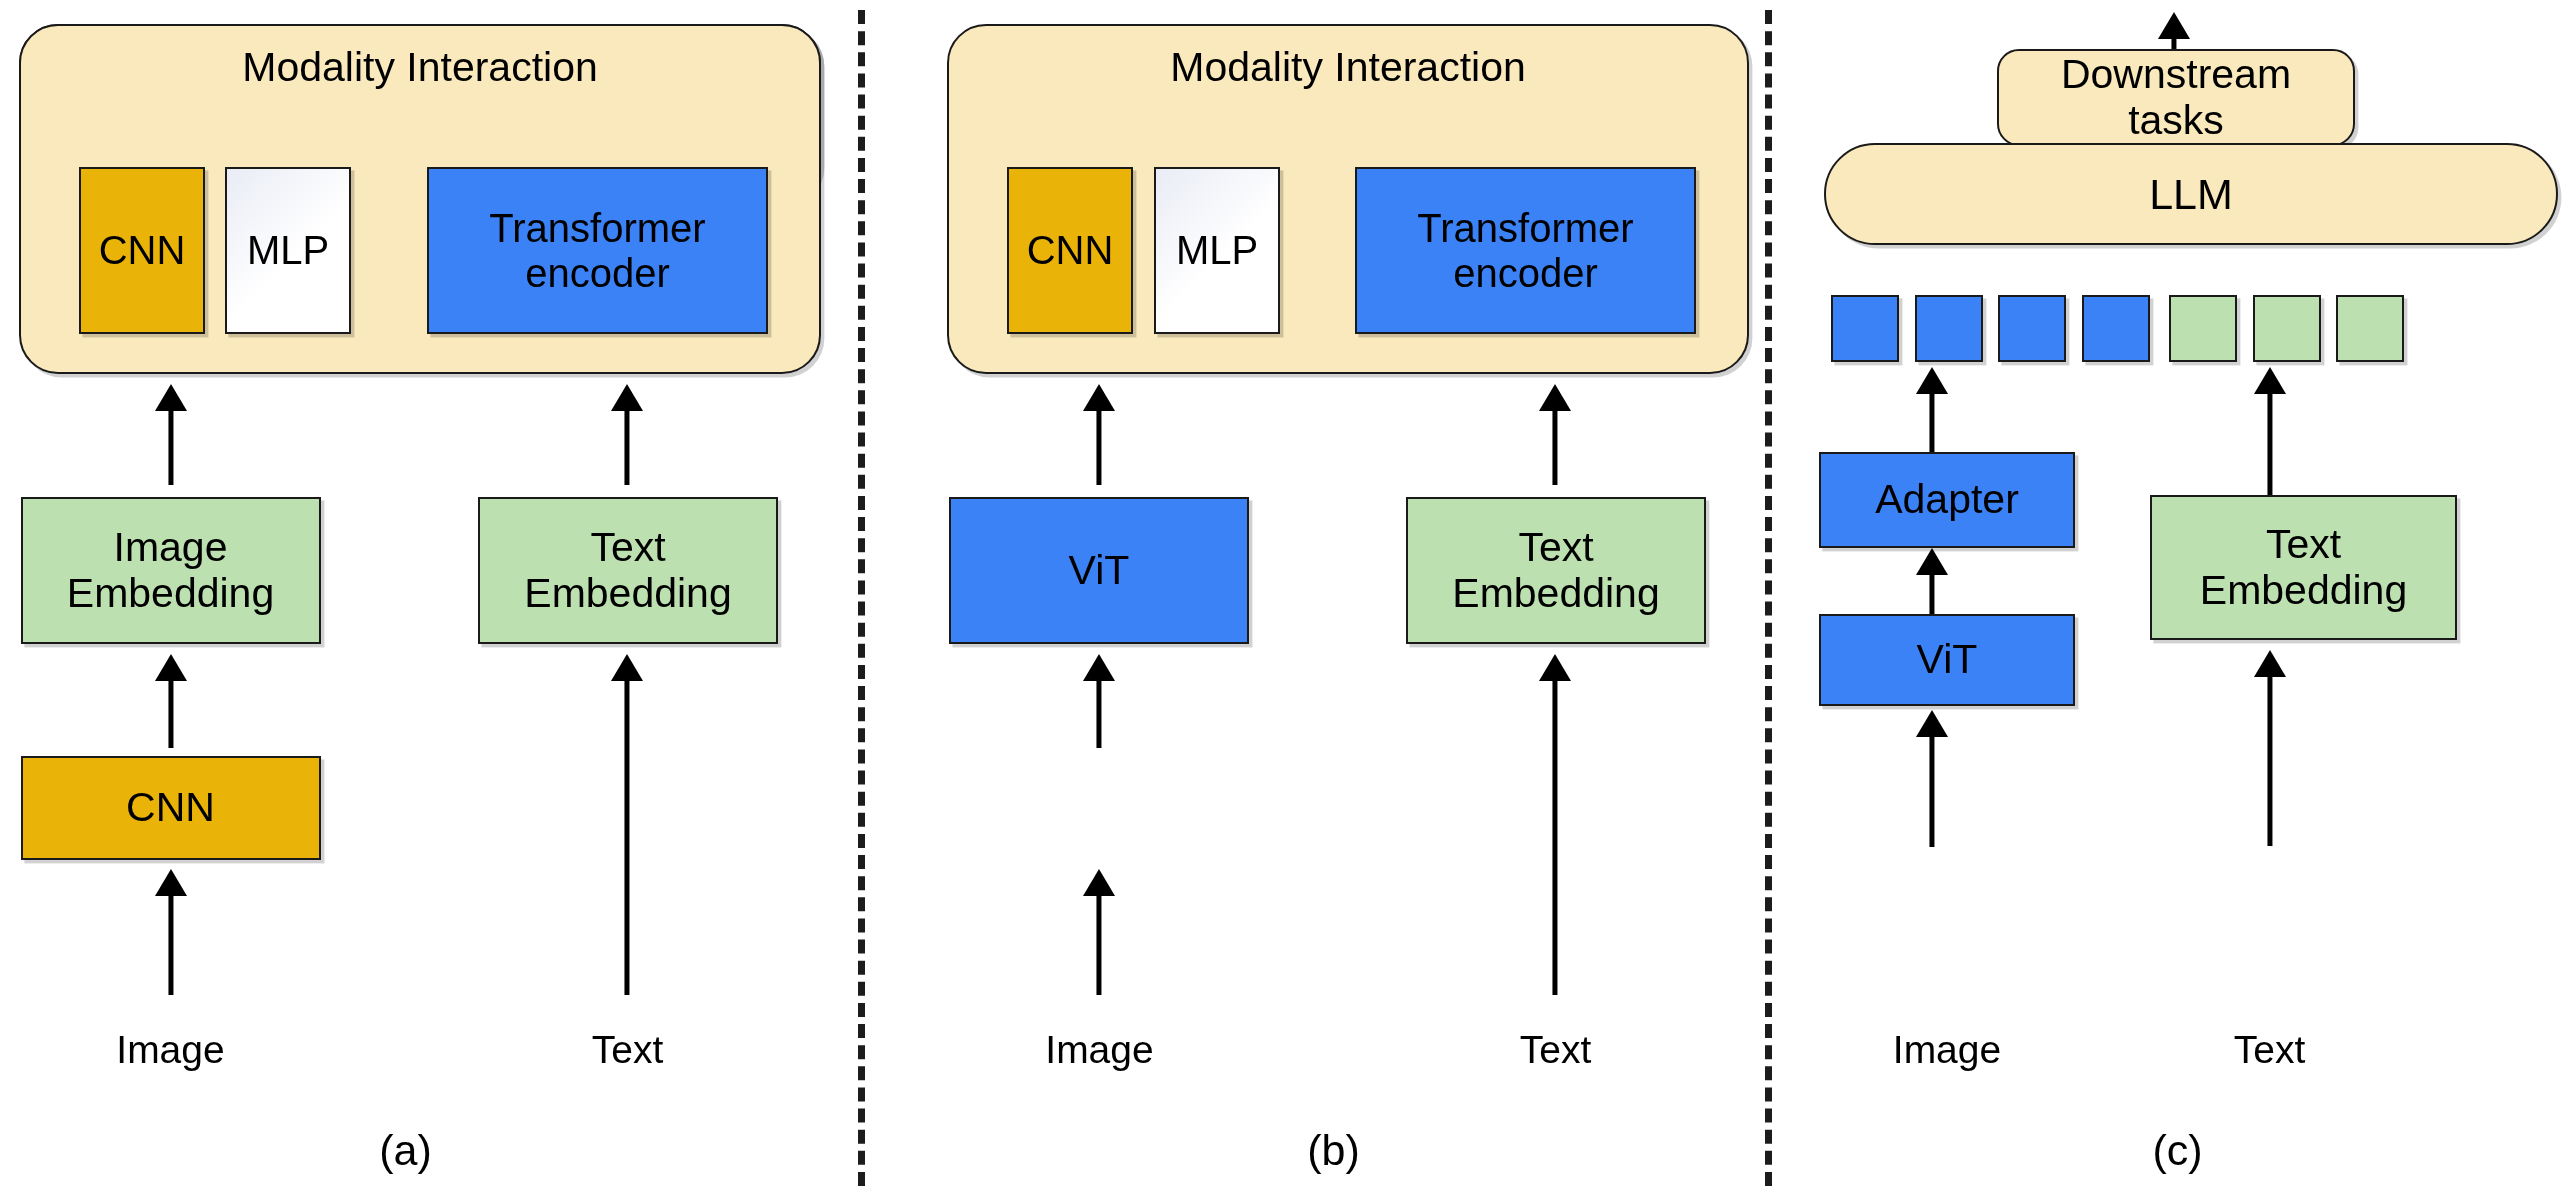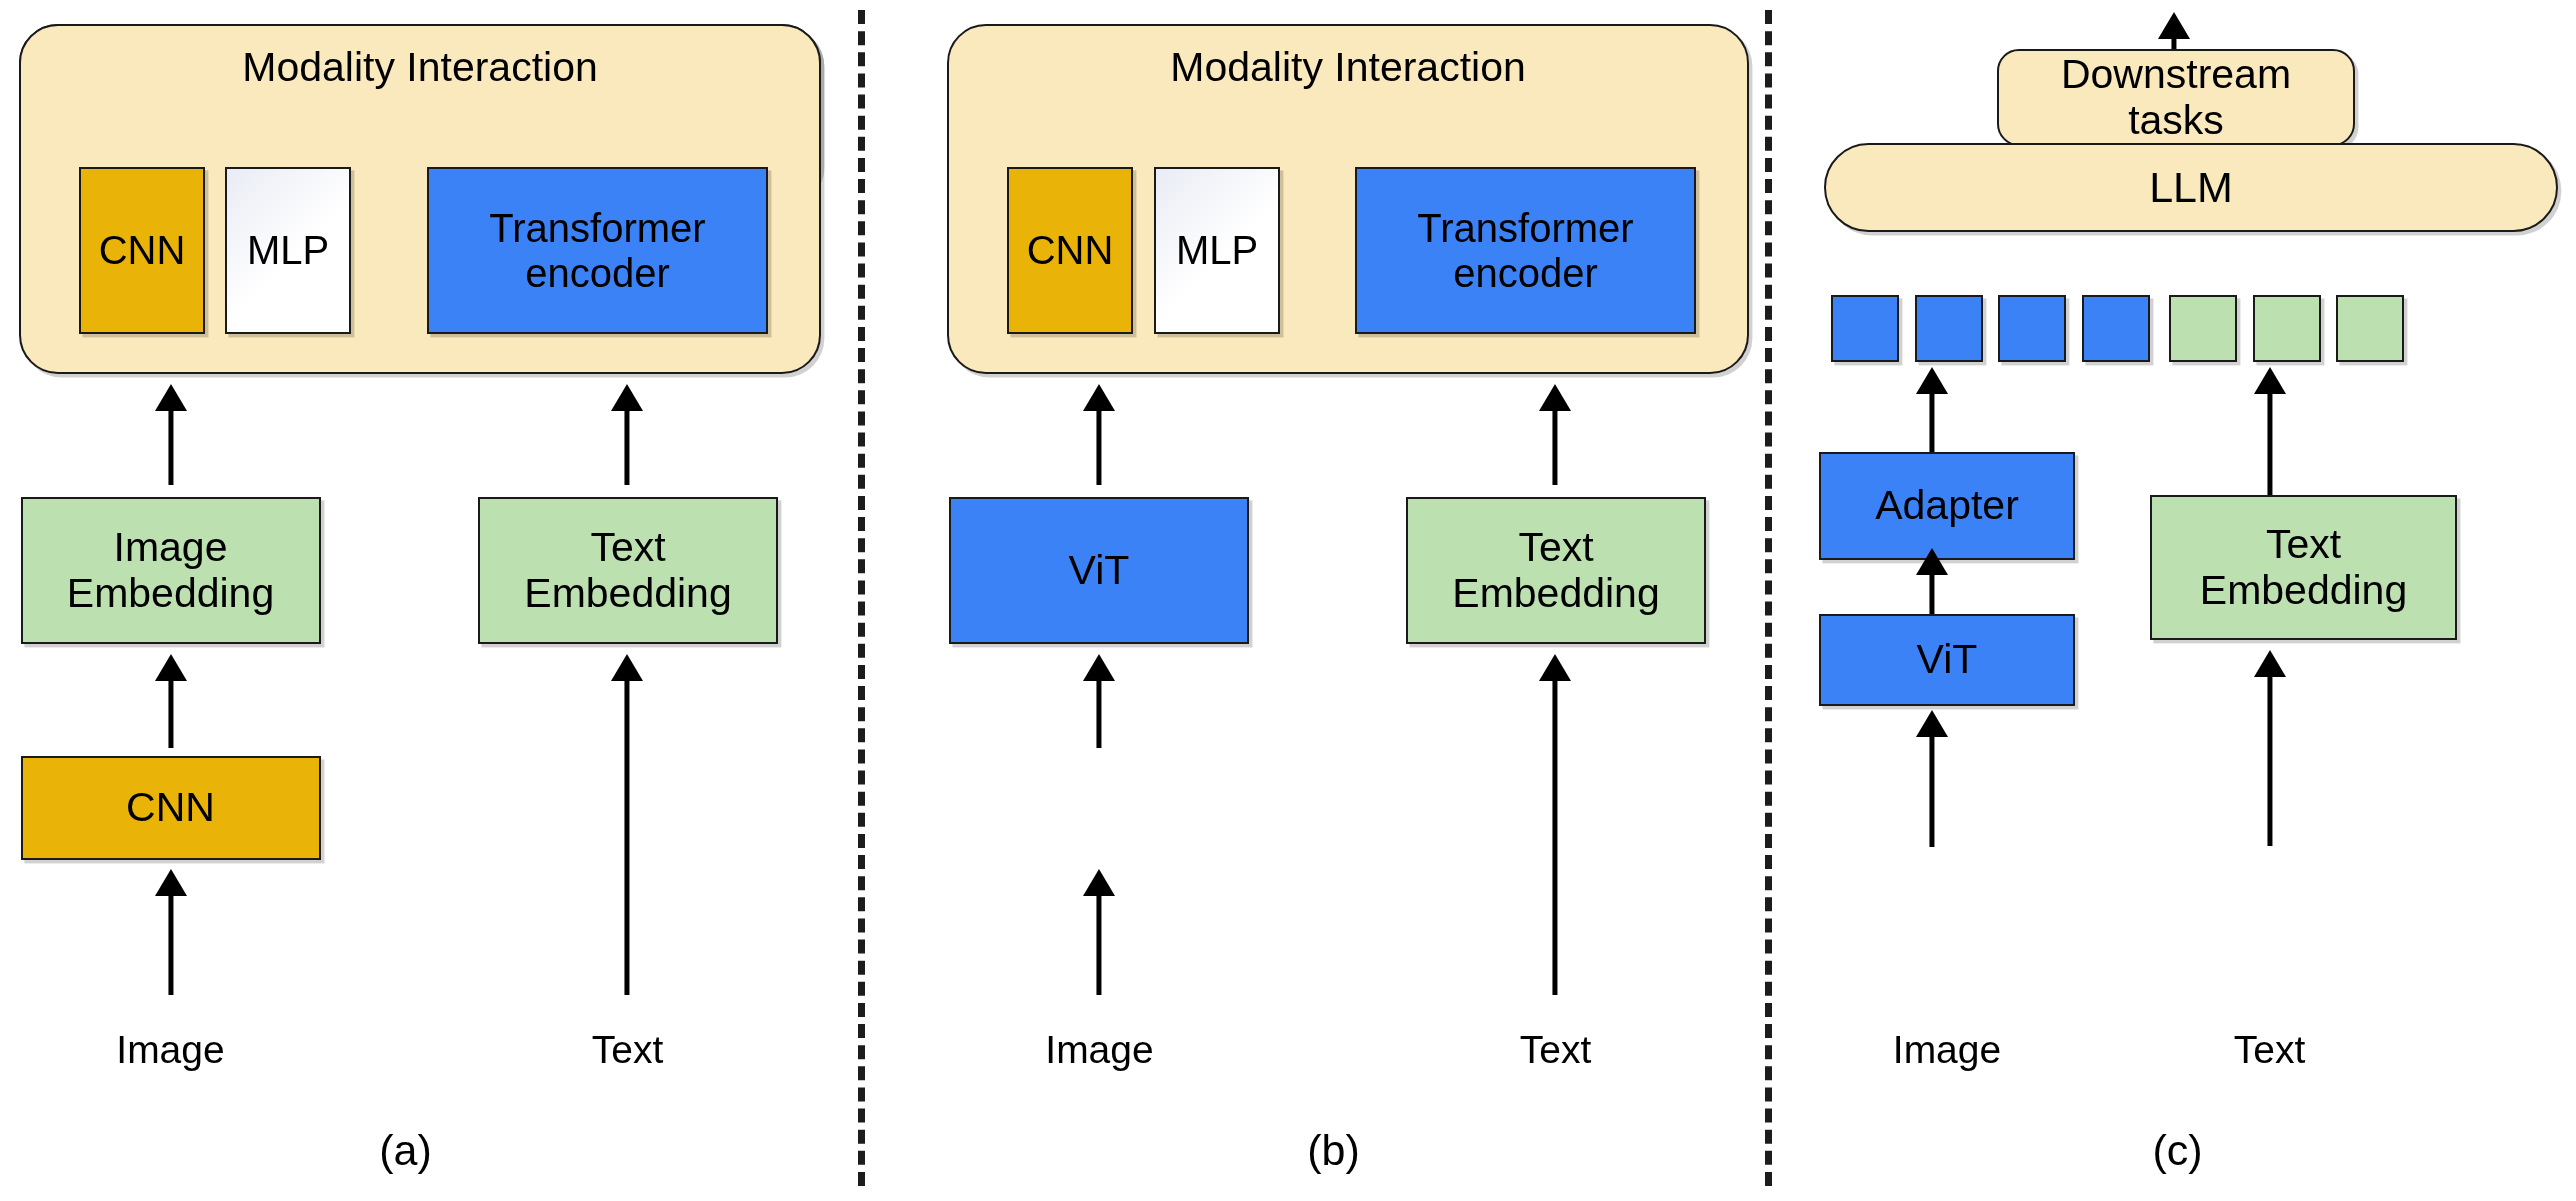--- a/index.html
+++ b/index.html
@@ -230,40 +230,40 @@
   </div>
 
   <div class="node fill-cream rounded-md" style="left:1997px; top:49px; width:358px; height:97px; font-size:41px;">Downstream
 tasks</div>
 
   <div class="arrow" style="left:2157px; top:150px; width:34px; height:73px;">
     <div class="head"></div>
       <div class="shaft"></div>
   </div>
 
-  <div class="node fill-cream rounded-pill" style="left:1824px; top:143px; width:734px; height:89px; font-size:43px;">LLM</div>
+  <div class="node fill-cream rounded-pill" style="left:1824px; top:143px; width:734px; height:102px; font-size:43px;">LLM</div>
 
   <div class="token fill-orange" style="left:1831px; top:295px; width:68px; height:67px;"></div>
   <div class="token fill-orange" style="left:1915px; top:295px; width:68px; height:67px;"></div>
   <div class="token fill-orange" style="left:1998px; top:295px; width:68px; height:67px;"></div>
   <div class="token fill-orange" style="left:2082px; top:295px; width:68px; height:67px;"></div>
   <div class="token fill-green" style="left:2169px; top:295px; width:68px; height:67px;"></div>
   <div class="token fill-green" style="left:2253px; top:295px; width:68px; height:67px;"></div>
   <div class="token fill-green" style="left:2336px; top:295px; width:68px; height:67px;"></div>
 
   <div class="arrow" style="left:1915px; top:367px; width:34px; height:85px;">
     <div class="head"></div>
       <div class="shaft"></div>
   </div>
   <div class="arrow" style="left:2253px; top:367px; width:34px; height:128px;">
     <div class="head"></div>
       <div class="shaft"></div>
   </div>
 
-  <div class="node fill-orange" style="left:1819px; top:452px; width:256px; height:108px; font-size:41px;">Adapter</div>
+  <div class="node fill-orange" style="left:1819px; top:452px; width:256px; height:96px; font-size:41px;">Adapter</div>
 
   <div class="arrow" style="left:1915px; top:548px; width:34px; height:67px;">
     <div class="head"></div>
       <div class="shaft"></div>
   </div>
 
   <div class="node fill-orange" style="left:1819px; top:614px; width:256px; height:92px; font-size:41px;">ViT</div>
 
   <div class="arrow" style="left:1915px; top:710px; width:34px; height:137px;">
     <div class="head"></div>

